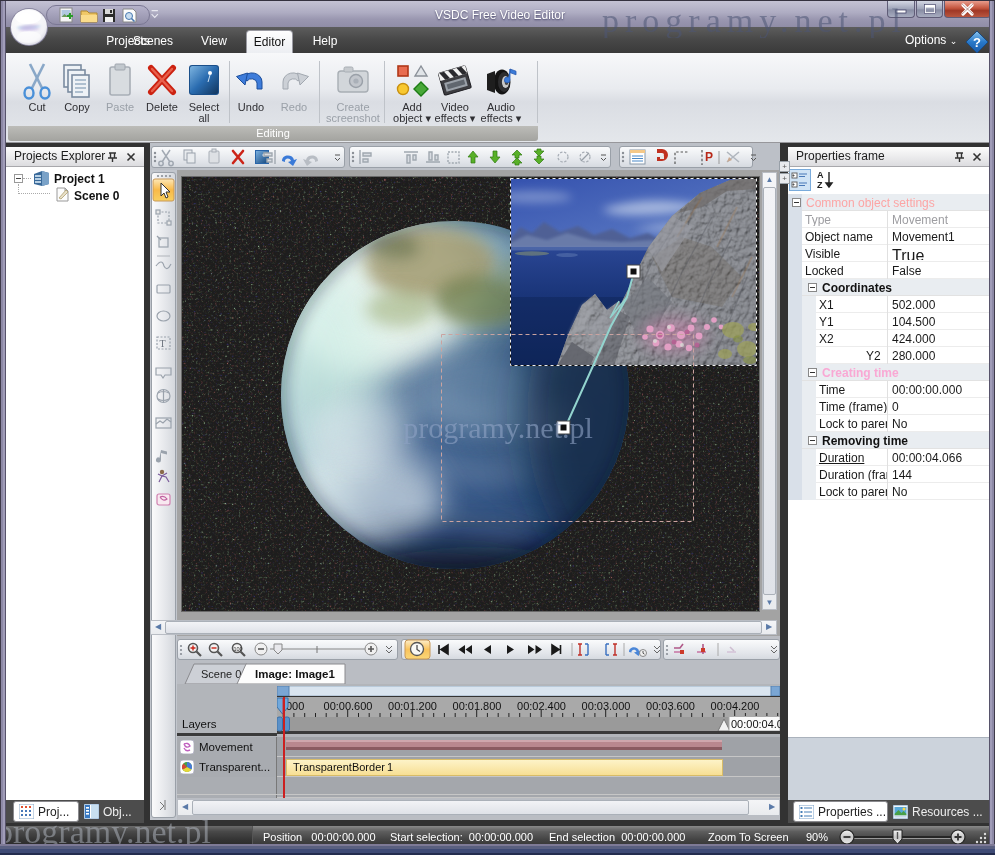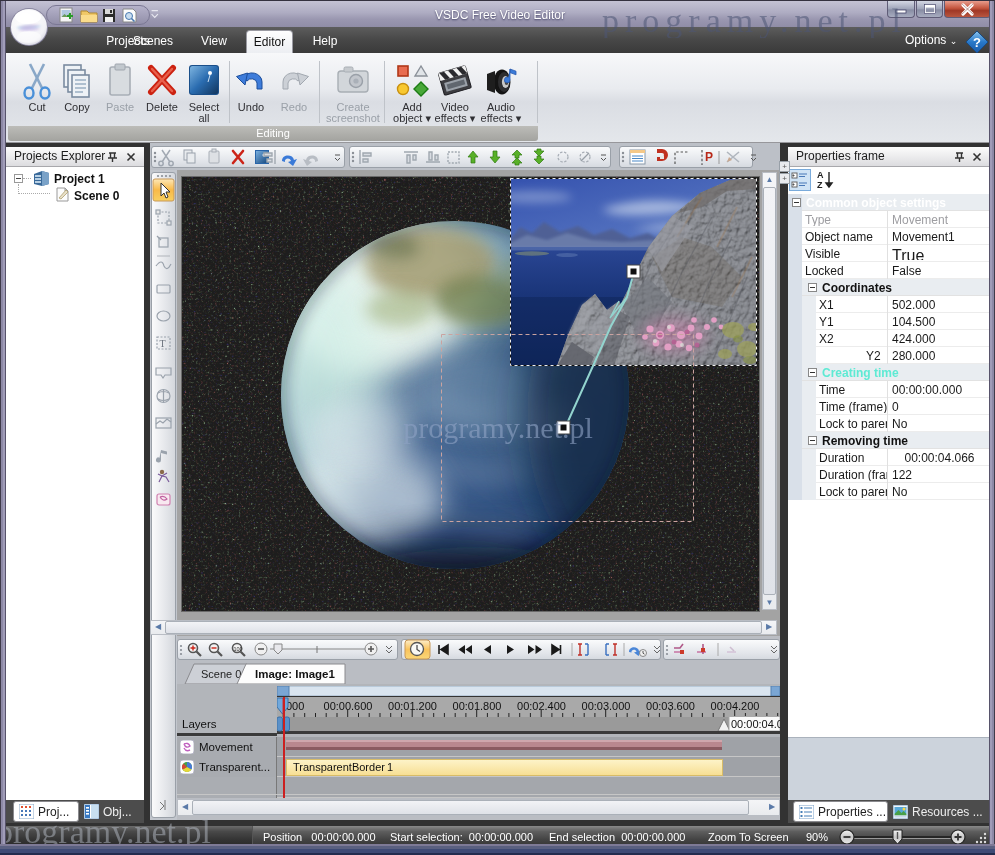--- a/index.html
+++ b/index.html
@@ -923,21 +923,21 @@
         <text x="3" y="19">Z</text>
       </g>
       <path d="M15 3 v13 M15 18 l-3 -4 h6 Z" stroke="#222" stroke-width="1.4" fill="#222"></path>
     </svg>
 </div>
 <div class="abs" style="left:788px;top:194px;width:201px;height:306px;background:#fff;z-index:4;"></div>
 <div class="abs" style="left:788px;top:194px;width:14px;height:306px;background:#d9e0e9;z-index:5;"></div>
 <div class="abs" style="left:802px;top:194px;width:187px;height:17px;background:#e9edf1;border-bottom:1px solid #e2e2e2;z-index:5;"></div>
 <div class="abs" style="left:792px;top:198px;width:9px;height:9px;background:#fff;border:1px solid #888;z-index:7;"></div>
 <div class="abs" style="left:794px;top:202px;width:5px;height:1px;background:#333;z-index:8;"></div>
-<div class="abs" style="left:806px;top:196px;font-size:12px;font-weight:bold;color:#ffffff;z-index:6;">Common object settings</div>
+<div class="abs" style="left:806px;top:196px;font-size:12px;font-weight:normal;color:#fca5a5;z-index:6;">Common object settings</div>
 <div class="abs" style="left:802px;top:211px;width:187px;height:17px;background:#fff;border-bottom:1px solid #ececec;z-index:4;"></div>
 <div class="abs" style="left:805px;top:213px;width:82px;height:13px;overflow:hidden;font-size:12px;color:#9d9da1;white-space:nowrap;z-index:6;">Type</div>
 <div class="abs" style="left:887px;top:211px;width:1px;height:17px;background:#e0e0e0;z-index:6;"></div>
 <div class="abs" style="left:892px;top:213px;width:95px;height:13px;overflow:hidden;font-size:12px;color:#9d9da1;white-space:nowrap;z-index:6;">Movement</div>
 <div class="abs" style="left:802px;top:228px;width:187px;height:17px;background:#fff;border-bottom:1px solid #ececec;z-index:4;"></div>
 <div class="abs" style="left:805px;top:230px;width:82px;height:13px;overflow:hidden;font-size:12px;color:#1a1a1a;white-space:nowrap;z-index:6;">Object name</div>
 <div class="abs" style="left:887px;top:228px;width:1px;height:17px;background:#e0e0e0;z-index:6;"></div>
 <div class="abs" style="left:892px;top:230px;width:95px;height:13px;overflow:hidden;font-size:12px;color:#1a1a1a;white-space:nowrap;z-index:6;">Movement1</div>
 <div class="abs" style="left:802px;top:245px;width:187px;height:17px;background:#fff;border-bottom:1px solid #ececec;z-index:4;"></div>
 <div class="abs" style="left:805px;top:247px;width:82px;height:13px;overflow:hidden;font-size:12px;color:#1a1a1a;white-space:nowrap;z-index:6;">Visible</div>
@@ -967,21 +967,21 @@
 <div class="abs" style="left:887px;top:330px;width:1px;height:17px;background:#e0e0e0;z-index:6;"></div>
 <div class="abs" style="left:892px;top:332px;width:95px;height:13px;overflow:hidden;font-size:12px;color:#1a1a1a;white-space:nowrap;z-index:6;">424.000</div>
 <div class="abs" style="left:802px;top:347px;width:187px;height:17px;background:#fff;border-bottom:1px solid #ececec;z-index:4;"></div>
 <div class="abs" style="left:802px;top:347px;width:14px;height:17px;background:#e9edf1;z-index:5;"></div>
 <div class="abs" style="left:866px;top:349px;width:68px;height:13px;overflow:hidden;font-size:12px;color:#1a1a1a;white-space:nowrap;z-index:6;">Y2</div>
 <div class="abs" style="left:887px;top:347px;width:1px;height:17px;background:#e0e0e0;z-index:6;"></div>
 <div class="abs" style="left:892px;top:349px;width:95px;height:13px;overflow:hidden;font-size:12px;color:#1a1a1a;white-space:nowrap;z-index:6;">280.000</div>
 <div class="abs" style="left:802px;top:364px;width:187px;height:17px;background:#e9edf1;border-bottom:1px solid #e2e2e2;z-index:5;"></div>
 <div class="abs" style="left:808px;top:368px;width:9px;height:9px;background:#fff;border:1px solid #888;z-index:7;"></div>
 <div class="abs" style="left:810px;top:372px;width:5px;height:1px;background:#333;z-index:8;"></div>
-<div class="abs" style="left:822px;top:366px;font-size:12px;font-weight:bold;color:#5eead4;z-index:6;">Creating time</div>
+<div class="abs" style="left:822px;top:366px;font-size:12px;font-weight:bold;color:#f9a8d4;z-index:6;">Creating time</div>
 <div class="abs" style="left:802px;top:381px;width:187px;height:17px;background:#fff;border-bottom:1px solid #ececec;z-index:4;"></div>
 <div class="abs" style="left:802px;top:381px;width:14px;height:17px;background:#e9edf1;z-index:5;"></div>
 <div class="abs" style="left:819px;top:383px;width:68px;height:13px;overflow:hidden;font-size:12px;color:#1a1a1a;white-space:nowrap;z-index:6;">Time</div>
 <div class="abs" style="left:887px;top:381px;width:1px;height:17px;background:#e0e0e0;z-index:6;"></div>
 <div class="abs" style="left:892px;top:383px;width:95px;height:13px;overflow:hidden;font-size:12px;color:#1a1a1a;white-space:nowrap;z-index:6;">00:00:00.000</div>
 <div class="abs" style="left:802px;top:398px;width:187px;height:17px;background:#fff;border-bottom:1px solid #ececec;z-index:4;"></div>
 <div class="abs" style="left:802px;top:398px;width:14px;height:17px;background:#e9edf1;z-index:5;"></div>
 <div class="abs" style="left:819px;top:400px;width:68px;height:13px;overflow:hidden;font-size:12px;color:#1a1a1a;white-space:nowrap;z-index:6;">Time (frame)</div>
 <div class="abs" style="left:887px;top:398px;width:1px;height:17px;background:#e0e0e0;z-index:6;"></div>
 <div class="abs" style="left:892px;top:400px;width:95px;height:13px;overflow:hidden;font-size:12px;color:#1a1a1a;white-space:nowrap;z-index:6;">0</div>
@@ -989,28 +989,28 @@
 <div class="abs" style="left:802px;top:415px;width:14px;height:17px;background:#e9edf1;z-index:5;"></div>
 <div class="abs" style="left:819px;top:417px;width:68px;height:13px;overflow:hidden;font-size:12px;color:#1a1a1a;white-space:nowrap;z-index:6;">Lock to parent</div>
 <div class="abs" style="left:887px;top:415px;width:1px;height:17px;background:#e0e0e0;z-index:6;"></div>
 <div class="abs" style="left:892px;top:417px;width:95px;height:13px;overflow:hidden;font-size:12px;color:#1a1a1a;white-space:nowrap;z-index:6;">No</div>
 <div class="abs" style="left:802px;top:432px;width:187px;height:17px;background:#e9edf1;border-bottom:1px solid #e2e2e2;z-index:5;"></div>
 <div class="abs" style="left:808px;top:436px;width:9px;height:9px;background:#fff;border:1px solid #888;z-index:7;"></div>
 <div class="abs" style="left:810px;top:440px;width:5px;height:1px;background:#333;z-index:8;"></div>
 <div class="abs" style="left:822px;top:434px;font-size:12px;font-weight:bold;color:#111;z-index:6;">Removing time</div>
 <div class="abs" style="left:802px;top:449px;width:187px;height:17px;background:#fff;border-bottom:1px solid #ececec;z-index:4;"></div>
 <div class="abs" style="left:802px;top:449px;width:14px;height:17px;background:#e9edf1;z-index:5;"></div>
-<div class="abs" style="left:819px;top:451px;width:68px;height:13px;overflow:hidden;font-size:12px;color:#1a1a1a;white-space:nowrap;z-index:6;">Duration</div>
+<div class="abs" style="left:819px;top:451px;width:68px;height:13px;overflow:hidden;font-size:12px;color:#1a1a1a;white-space:nowrap;z-index:6;text-decoration:underline;">Duration</div>
 <div class="abs" style="left:887px;top:449px;width:1px;height:17px;background:#e0e0e0;z-index:6;"></div>
-<div class="abs" style="left:892px;top:451px;width:95px;height:13px;overflow:hidden;font-size:12px;color:#1a1a1a;white-space:nowrap;z-index:6;text-align:center;">00:00:04.066</div>
+<div class="abs" style="left:892px;top:451px;width:95px;height:13px;overflow:hidden;font-size:12px;color:#1a1a1a;white-space:nowrap;z-index:6;">00:00:04.066</div>
 <div class="abs" style="left:802px;top:466px;width:187px;height:17px;background:#fff;border-bottom:1px solid #ececec;z-index:4;"></div>
 <div class="abs" style="left:802px;top:466px;width:14px;height:17px;background:#e9edf1;z-index:5;"></div>
 <div class="abs" style="left:819px;top:468px;width:68px;height:13px;overflow:hidden;font-size:12px;color:#1a1a1a;white-space:nowrap;z-index:6;">Duration (fram</div>
 <div class="abs" style="left:887px;top:466px;width:1px;height:17px;background:#e0e0e0;z-index:6;"></div>
-<div class="abs" style="left:892px;top:468px;width:95px;height:13px;overflow:hidden;font-size:12px;color:#1a1a1a;white-space:nowrap;z-index:6;">122</div>
+<div class="abs" style="left:892px;top:468px;width:95px;height:13px;overflow:hidden;font-size:12px;color:#1a1a1a;white-space:nowrap;z-index:6;">144</div>
 <div class="abs" style="left:802px;top:483px;width:187px;height:17px;background:#fff;border-bottom:1px solid #ececec;z-index:4;"></div>
 <div class="abs" style="left:802px;top:483px;width:14px;height:17px;background:#e9edf1;z-index:5;"></div>
 <div class="abs" style="left:819px;top:485px;width:68px;height:13px;overflow:hidden;font-size:12px;color:#1a1a1a;white-space:nowrap;z-index:6;">Lock to parent</div>
 <div class="abs" style="left:887px;top:483px;width:1px;height:17px;background:#e0e0e0;z-index:6;"></div>
 <div class="abs" style="left:892px;top:485px;width:95px;height:13px;overflow:hidden;font-size:12px;color:#1a1a1a;white-space:nowrap;z-index:6;">No</div>
 <div class="abs" style="left:788px;top:737px;width:201px;height:63px;background:#ccd3dc;border-top:1px solid #aab2bc;z-index:3;"></div>
 <div class="abs" id="rpanel-tabs"></div>
 <div class="abs btab" style="left:793px;width:95px;">
     <svg style="margin-left:5px;" width="15" height="14" viewBox="0 0 15 14">
       <rect x="0" y="0" width="15" height="14" fill="#fff" stroke="#78a0c8"></rect>

